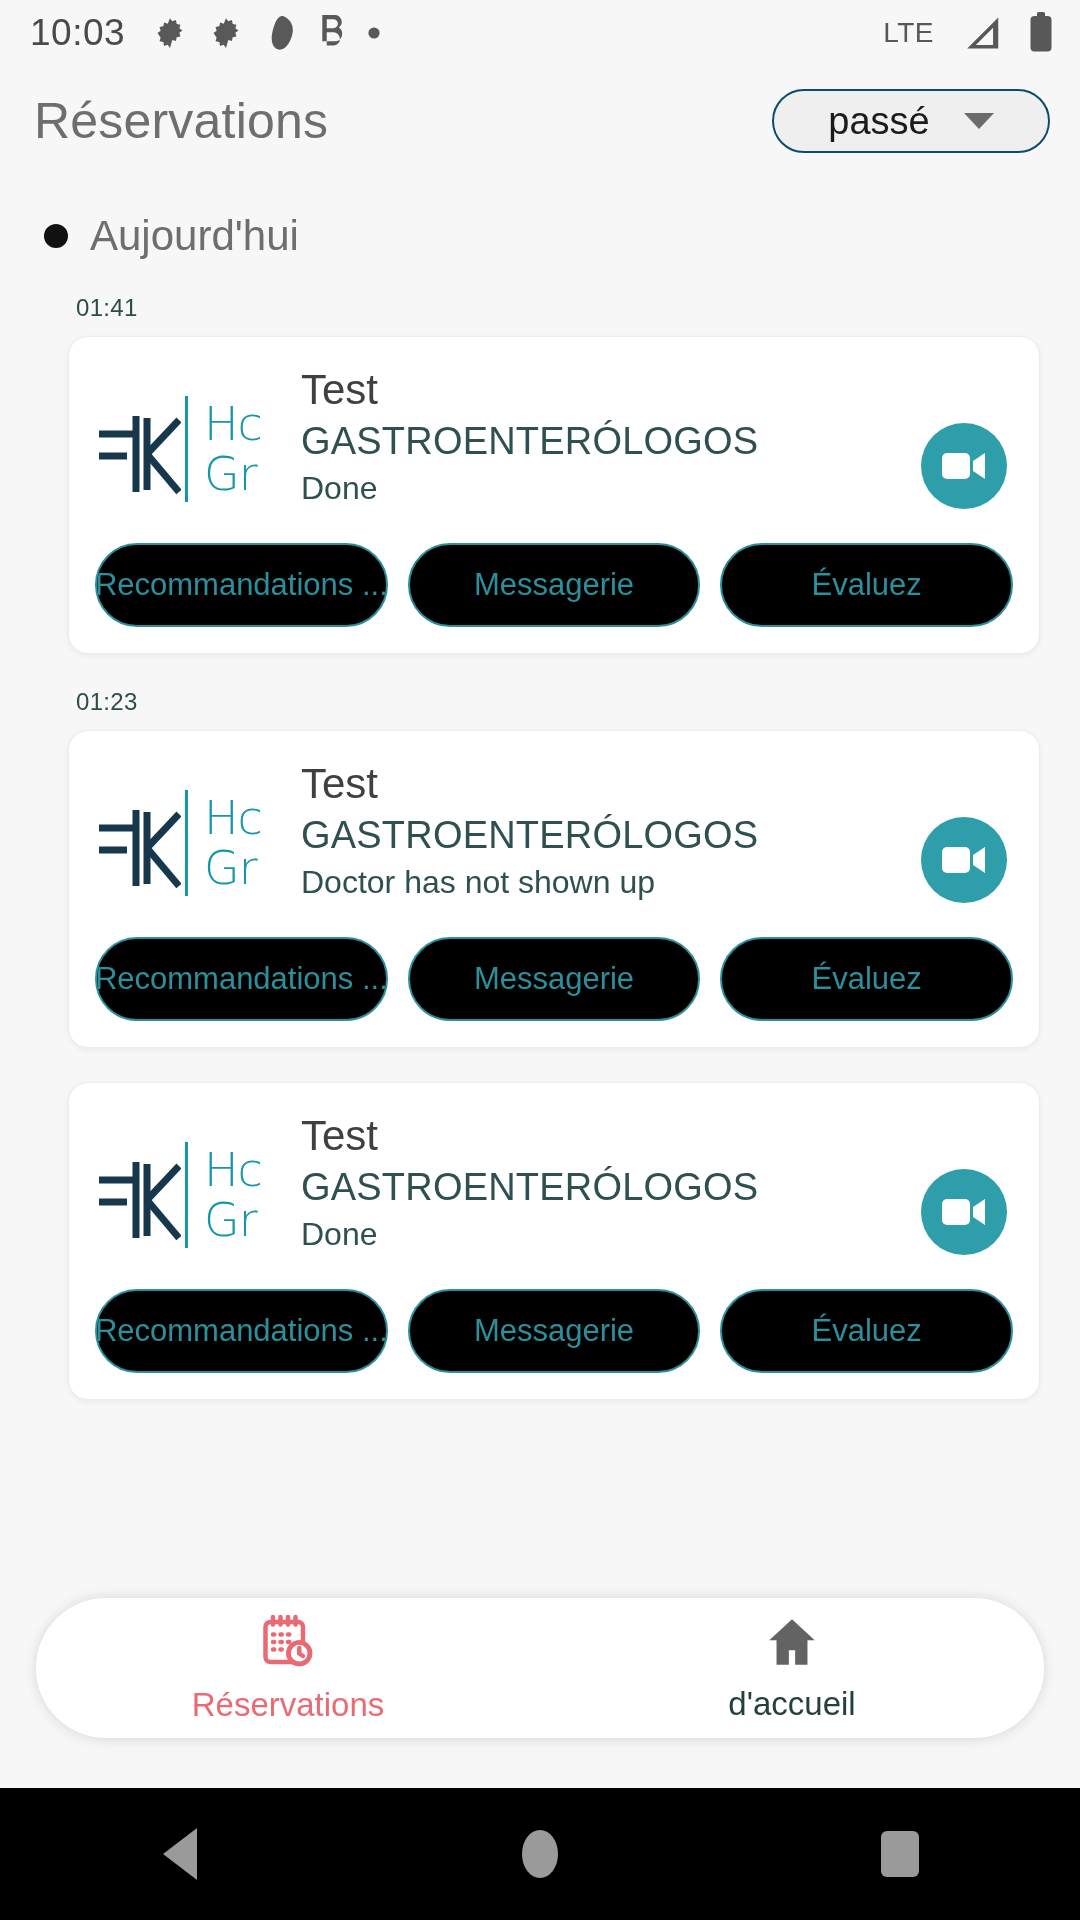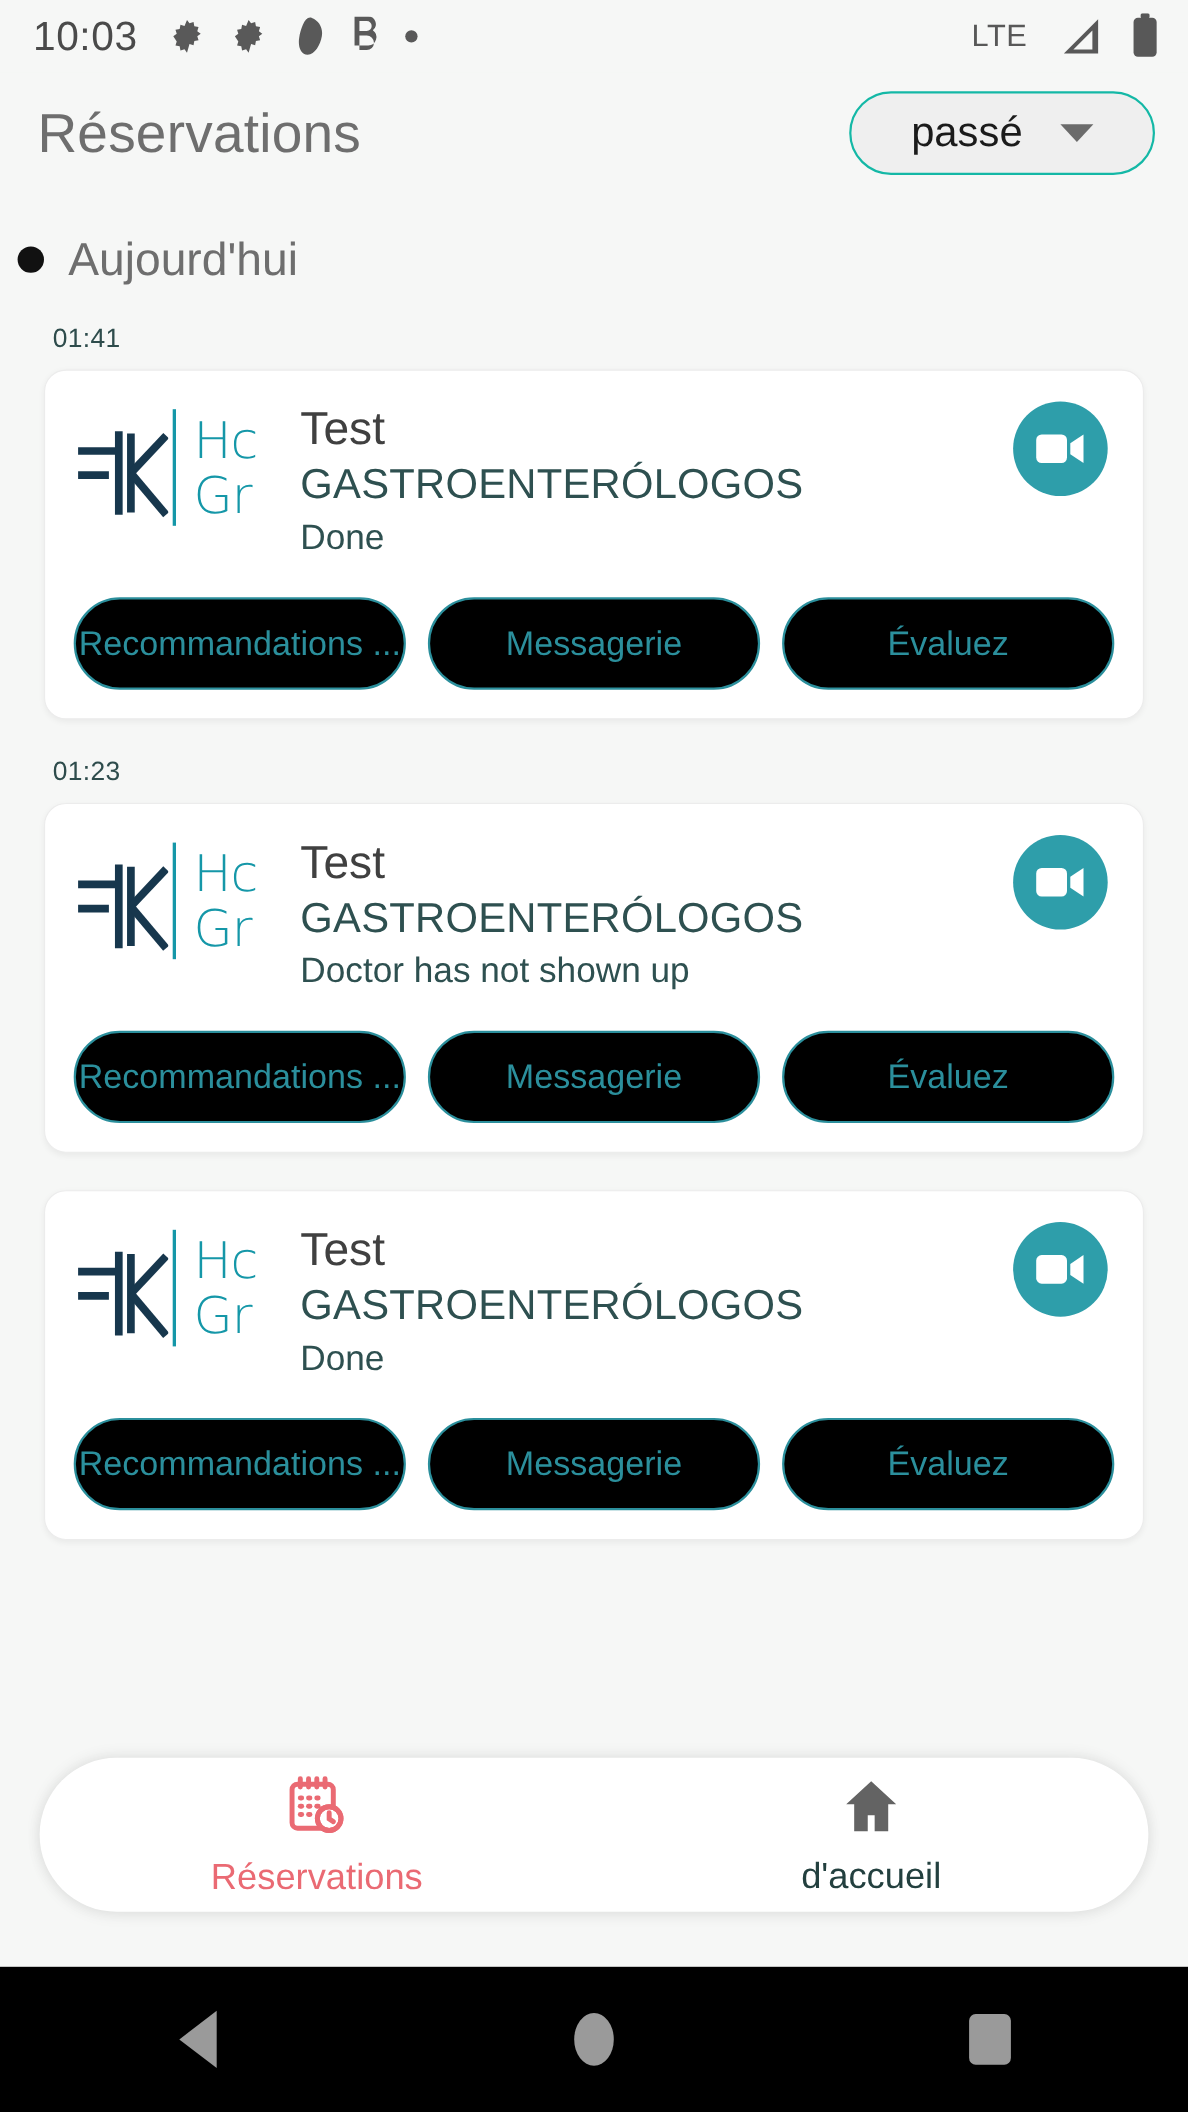--- a/index.html
+++ b/index.html
@@ -24,56 +24,57 @@
   .ico{ display:inline-flex; align-items:center; justify-content:center; }
 
   
   .header{
     height:110px; display:flex; align-items:center;
     padding:0 30px 0 34px; background:#f6f7f6;
   }
   .page-title{ font-size:50px; color:#6e6e6e; font-weight:400; letter-spacing:.2px; }
   .hdr-spacer{ flex:1; }
   .filter-pill{
-    width:278px; height:76px; border-radius:44px;
-    background:#efefef; border:2px solid #14b8a6;
+    width:278px; height:64px; border-radius:44px;
+    background:#efefef; border:2px solid #0c4a6e;
     display:flex; align-items:center; justify-content:center; gap:34px;
   }
   .filter-label{ font-size:38px; color:#1b1b1b; }
   .caret{
     width:0;height:0;border-left:15px solid transparent;border-right:15px solid transparent;
     border-top:16px solid #6b6b6b;
   }
 
   
   .section-head{
     display:flex; align-items:center; gap:22px;
     padding:36px 0 0 16px;
   }
   .bullet{ width:24px;height:24px;border-radius:50%; background:#111; }
   .section-label{ font-size:42px; color:#6e6e6e; }
 
   
   .content{
     position:absolute; top:176px; left:0; right:0; bottom:160px;
     overflow:hidden;
+    padding-left:28px;
   }
   .time-label{
     font-size:24px; color:#2e4c4c; padding:0 0 14px 48px; letter-spacing:.3px;
   }
   .group{ padding-top:34px; }
 
   
   .card{
     margin:0 40px; background:#fff; border-radius:20px;
     border:1px solid #ececec;
     box-shadow:0 2px 6px rgba(0,0,0,.055);
     padding:28px 26px 26px 26px;
   }
-  .card-top{ display:flex; align-items:flex-start; }
+  .card-top{ display:flex; align-items:flex-end; }
   .logo{
     width:190px; height:120px; position:relative; flex:none;
     display:flex; align-items:center;
   }
   .logo-mark{ width:86px; height:110px; position:relative; }
   .logo-div{
     width:3px; height:106px; background:#1597a8; margin:0 16px 0 4px;
   }
   .logo-text{
     color:#1597a8; font-size:46px; line-height:50px; font-weight:300;

